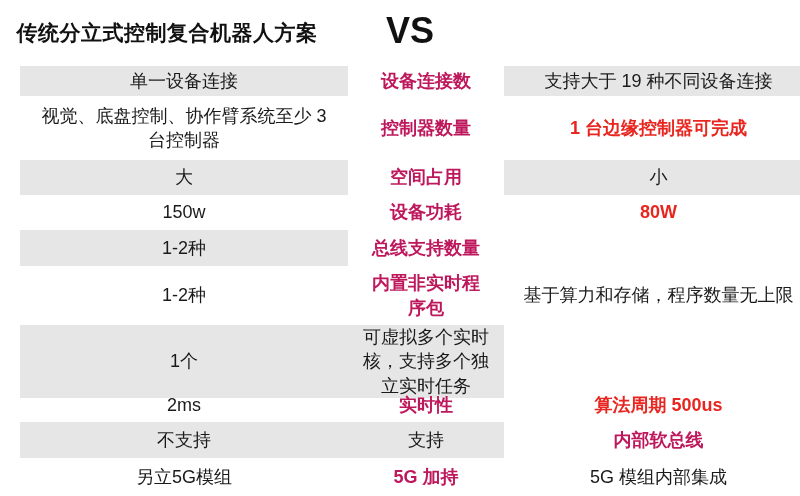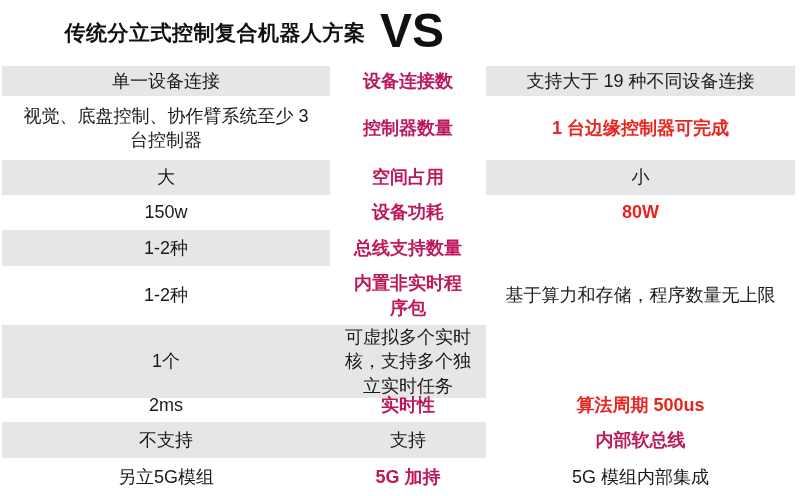--- a/index.html
+++ b/index.html
@@ -16,42 +16,41 @@
   }
   .slide{width:800px;height:496px;position:relative;}
 
   
   .header{
     display:grid;
     grid-template-columns:330px 156px 309px;
     padding-left:2px;padding-right:3px;
     height:66px;
     align-items:center;
-    margin-left:48px;
   }
   .header .h-title{
     text-align:center;
     font-size:21px;
     font-weight:bold;
     color:#111;
     letter-spacing:0.5px;
   }
   .header .h-vs{
-    text-align:left;
-    font-size:48px;
+    text-align:center;
+    font-size:36px;
     font-weight:bold;
     color:#111;
     letter-spacing:0px;
     line-height:1;
     padding-bottom:4px;
   }
 
   
   .table{
-    padding-left:2px;padding-right:3px;
+    padding-left:20px;padding-right:3px;
   }
   .row{
     display:grid;
     grid-template-columns:328px 156px 309px;
   }
   .row:nth-of-type(1){height:30px;}
   .row:nth-of-type(2){height:64px;}
   .row:nth-of-type(3){height:35px;}
   .row:nth-of-type(4){height:35px;}
   .row:nth-of-type(5){height:36px;}

